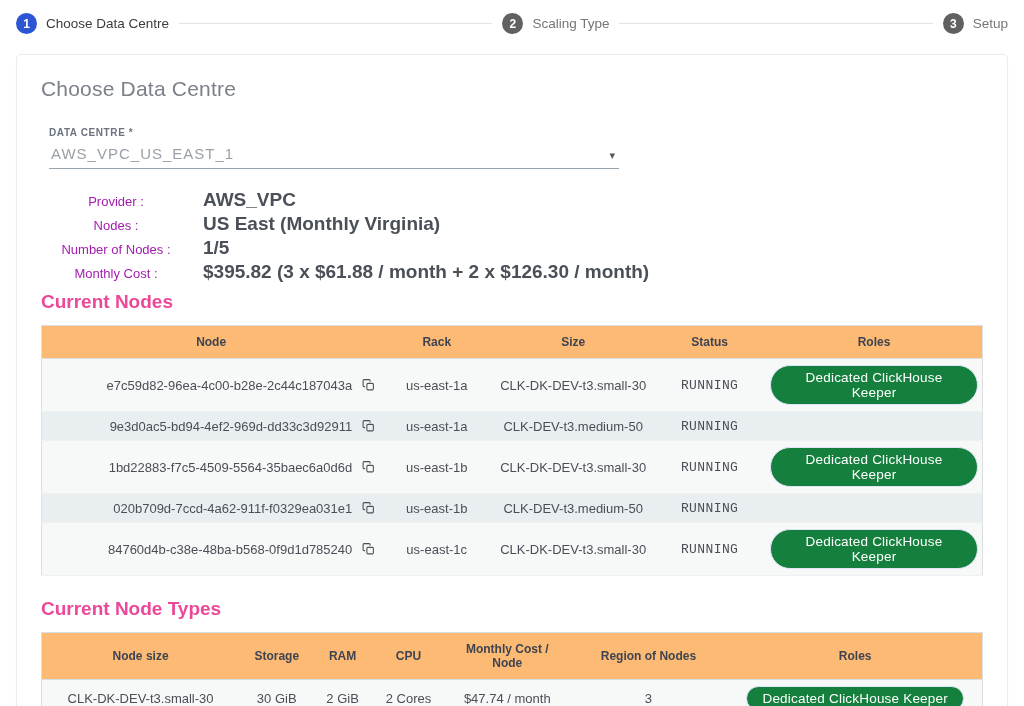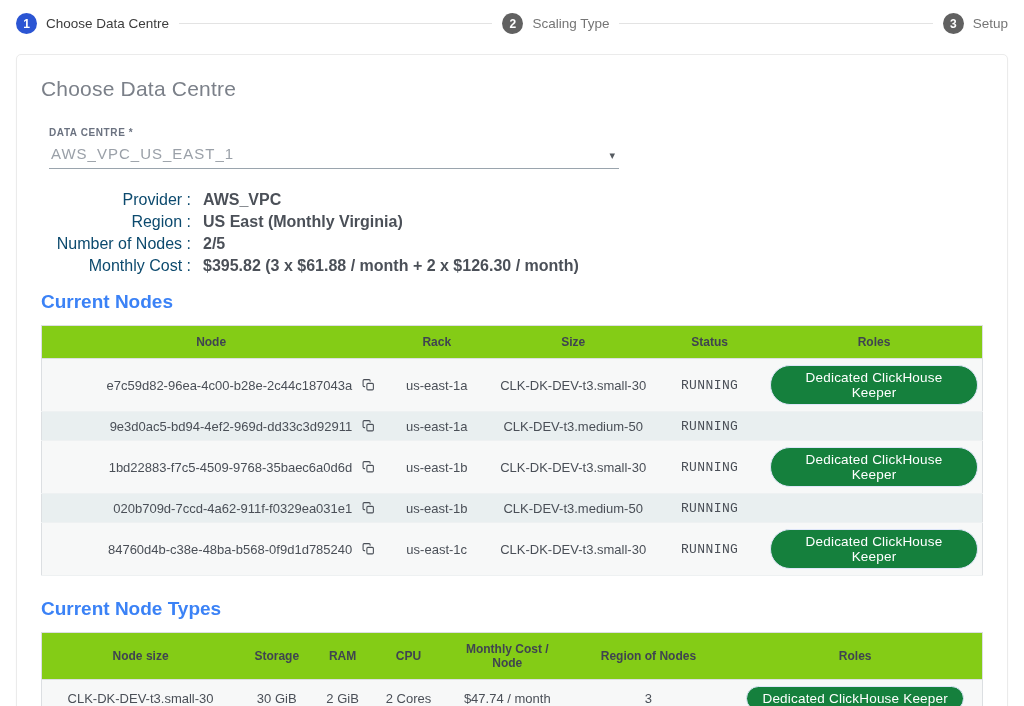--- a/index.html
+++ b/index.html
@@ -25,29 +25,29 @@
   .field { width:570px; margin-left:8px; }
   .field-label { font-size:10px; font-weight:700; letter-spacing:0.6px; color:#6b7280; text-transform:uppercase; }
   .field-control { display:flex; align-items:flex-end; justify-content:space-between; padding:7px 2px 6px 2px;
                    border-bottom:1px solid #9aa4ad; cursor:pointer; }
   .field-value { font-size:15px; color:#9aa0a8; letter-spacing:1px; }
   .field-arrow { font-size:11px; color:#555a60; padding-right:2px; }
 
   
   .details { margin:20px 0 4px 0; }
   .detail-row { display:flex; align-items:baseline; line-height:22px; }
-  .detail-label { width:150px; text-align:right; font-size:16px; color:#0c4a6e; }
-  .detail-value { margin-left:12px; font-size:16px; font-weight:700; color:#4b5058; }
-
-  
-  .section-title { font-size:19px; font-weight:700; color:#3b82f6; margin:14px 0 12px 0; }
+  .detail-label { width:150px; text-align:center; font-size:13px; color:#a21caf; }
+  .detail-value { margin-left:12px; font-size:19px; font-weight:700; color:#4b5058; }
+
+  
+  .section-title { font-size:19px; font-weight:700; color:#ec4899; margin:6px 0 12px 0; }
 
   
   table { width:100%; border-collapse:collapse; table-layout:fixed; border:1px solid #dcdfe2; }
-  thead th { background:#84cc16; font-size:12px; font-weight:700; color:#3f4450; padding:9px 4px;
+  thead th { background:#fdba74; font-size:12px; font-weight:700; color:#3f4450; padding:9px 4px;
              border-bottom:1px solid #dcdfe2; text-align:center; }
   tbody td { font-size:13px; color:#4a4f57; text-align:center; padding:6px 4px; height:29px; }
   tbody tr:nth-child(odd)  { background:#f7f8f8; }
   tbody tr:nth-child(even) { background:#e9eff0; }
   tbody tr { border-bottom:1px solid #eef1f2; }
 
   .node-cell { display:flex; align-items:center; justify-content:flex-end; gap:9px; }
   .copy-btn { background:none; border:none; cursor:pointer; display:inline-flex; align-items:center; padding:1px; }
 
   .role-badge { display:inline-block; background:#15803d; color:#ffffff; font-size:13.5px; font-weight:500;
@@ -86,26 +86,26 @@
       <span class="field-arrow">▾</span>
     </div>
   </div>
 
   <div class="details">
     <div class="detail-row">
       <span class="detail-label">Provider :</span>
       <span class="detail-value">AWS_VPC</span>
     </div>
     <div class="detail-row">
-      <span class="detail-label">Region :</span>
+      <span class="detail-label">Nodes :</span>
       <span class="detail-value">US East (Monthly Virginia)</span>
     </div>
     <div class="detail-row">
       <span class="detail-label">Number of Nodes :</span>
-      <span class="detail-value">2/5</span>
+      <span class="detail-value">1/5</span>
     </div>
     <div class="detail-row">
       <span class="detail-label">Monthly Cost :</span>
       <span class="detail-value">$395.82 (3 x $61.88 / month + 2 x $126.30 / month)</span>
     </div>
   </div>
 
   <div class="section-title">Current Nodes</div>
 
   <table>
@@ -156,21 +156,21 @@
             </div>
           </td>
         <td>us-east-1a</td>
         <td>CLK-DEV-t3.medium-50</td>
         <td class="status-cell">RUNNING</td>
         <td></td>
       </tr>
       <tr>
         <td>
             <div class="node-cell">
-              <span>1bd22883-f7c5-4509-9768-35baec6a0d6d</span>
+              <span>1bd22883-f7c5-4509-5564-35baec6a0d6d</span>
               <button class="copy-btn">
                 <svg width="13" height="14" viewBox="0 0 24 24" fill="none" stroke="#4a4f57" stroke-width="2" stroke-linecap="round" stroke-linejoin="round">
                   <rect x="9" y="9" width="12" height="12" rx="2"></rect>
                   <path d="M5 15H4a2 2 0 0 1-2-2V4a2 2 0 0 1 2-2h9a2 2 0 0 1 2 2v1"></path>
                 </svg>
               </button>
             </div>
           </td>
         <td>us-east-1b</td>
         <td>CLK-DK-DEV-t3.small-30</td>

